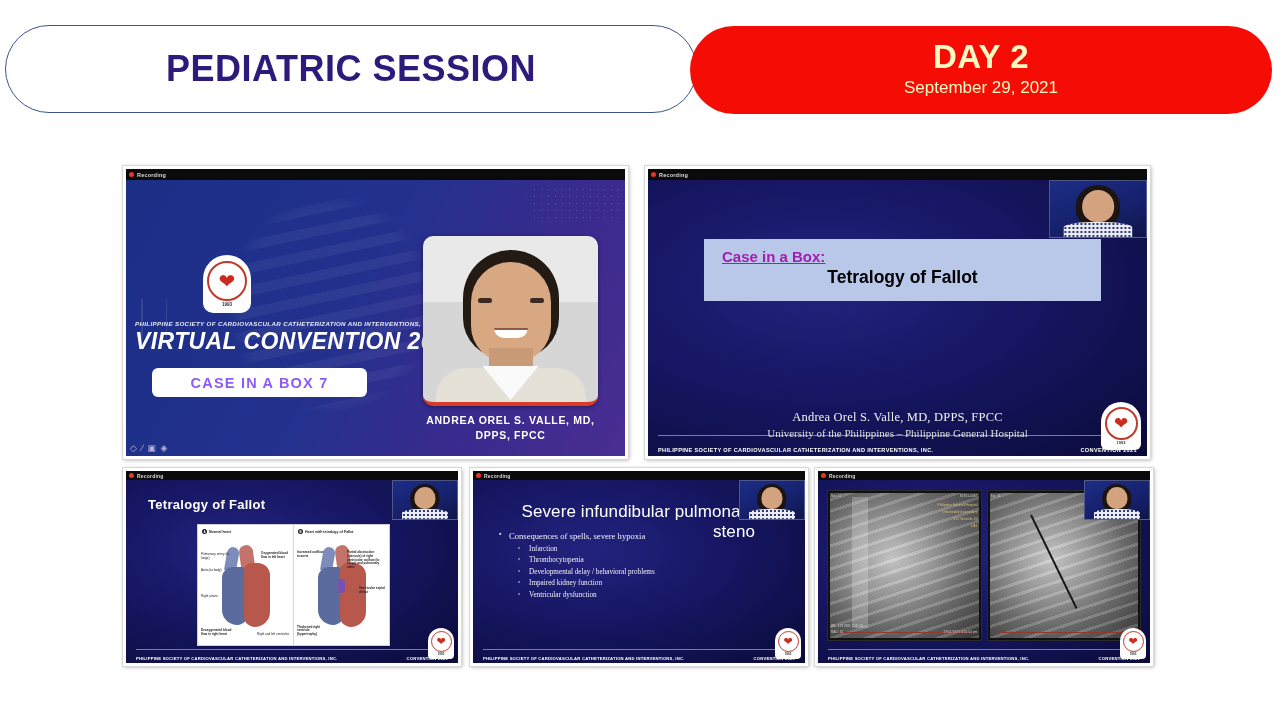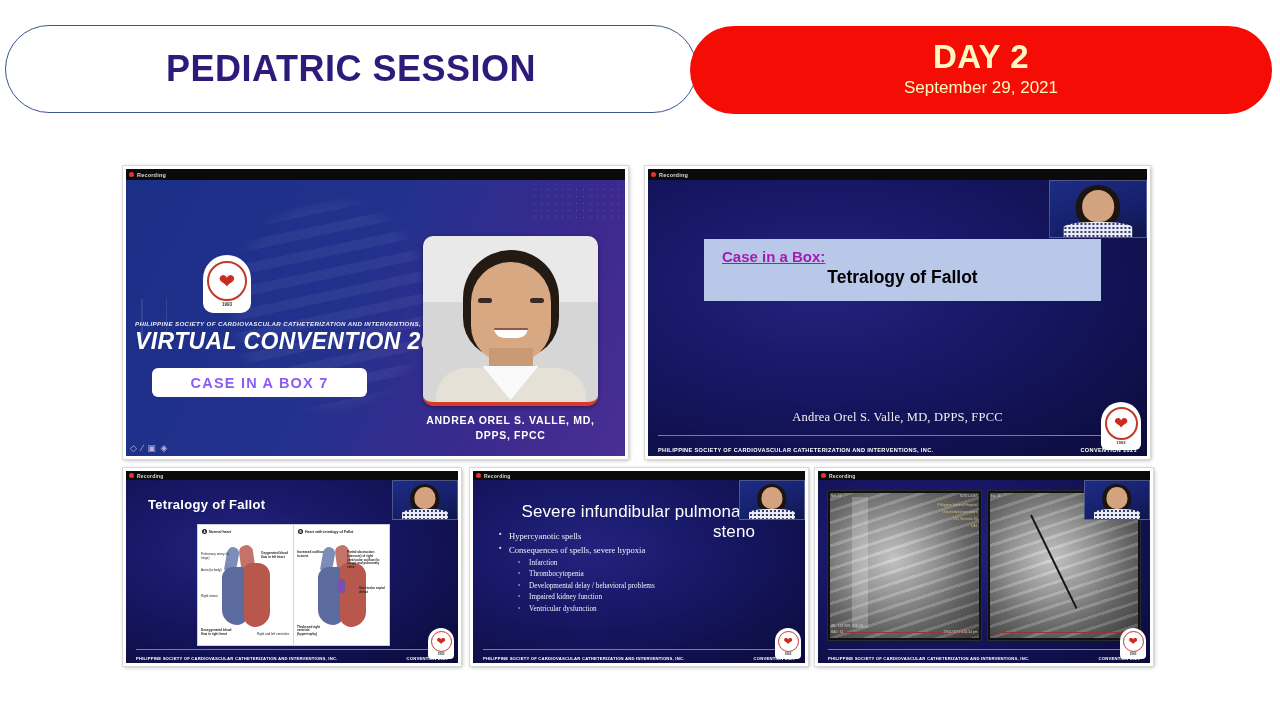--- a/index.html
+++ b/index.html
@@ -296,20 +296,21 @@
           <div class="p-body"></div>
         </div>
 
         <div class="t2-titlebox">
           <div class="t2-eyebrow">Case in a Box:</div>
           <div class="t2-main">Tetralogy of Fallot</div>
         </div>
 
         <div class="t2-author">
           <div class="a1">Andrea Orel S. Valle, MD, DPPS, FPCC</div>
+          <div class="a2">University of the Philippines – Philippine General Hospital</div>
         </div>
 
         <div class="slide-rule"></div>
         <div class="slide-foot">
           <span>PHILIPPINE SOCIETY OF CARDIOVASCULAR CATHETERIZATION AND INTERVENTIONS, INC.</span>
           <span>CONVENTION 2021</span>
         </div>
         <div class="corner-logo">
           <div class="ring2">
               <span class="h2">❤</span>
@@ -402,21 +403,20 @@
 
         <div class="t4-title">Severe infundibular pulmonary steno</div>
 
         <div class="pip" style="right:0px; top:0px; width:66px; height:40px;">
           <div class="p-hair"></div>
           <div class="p-face"></div>
           <div class="p-body"></div>
         </div>
 
         <div class="t4-list">
-          <div class="l1">Hypercyanotic spells</div>
           <div class="l1">Consequences of spells, severe hypoxia</div>
           <div class="l2">Infarction</div>
           <div class="l2">Thrombocytopenia</div>
           <div class="l2">Developmental delay / behavioral problems</div>
           <div class="l2">Impaired kidney function</div>
           <div class="l2">Ventricular dysfunction</div>
         </div>
 
         <div class="slide-rule"></div>
         <div class="slide-foot">

